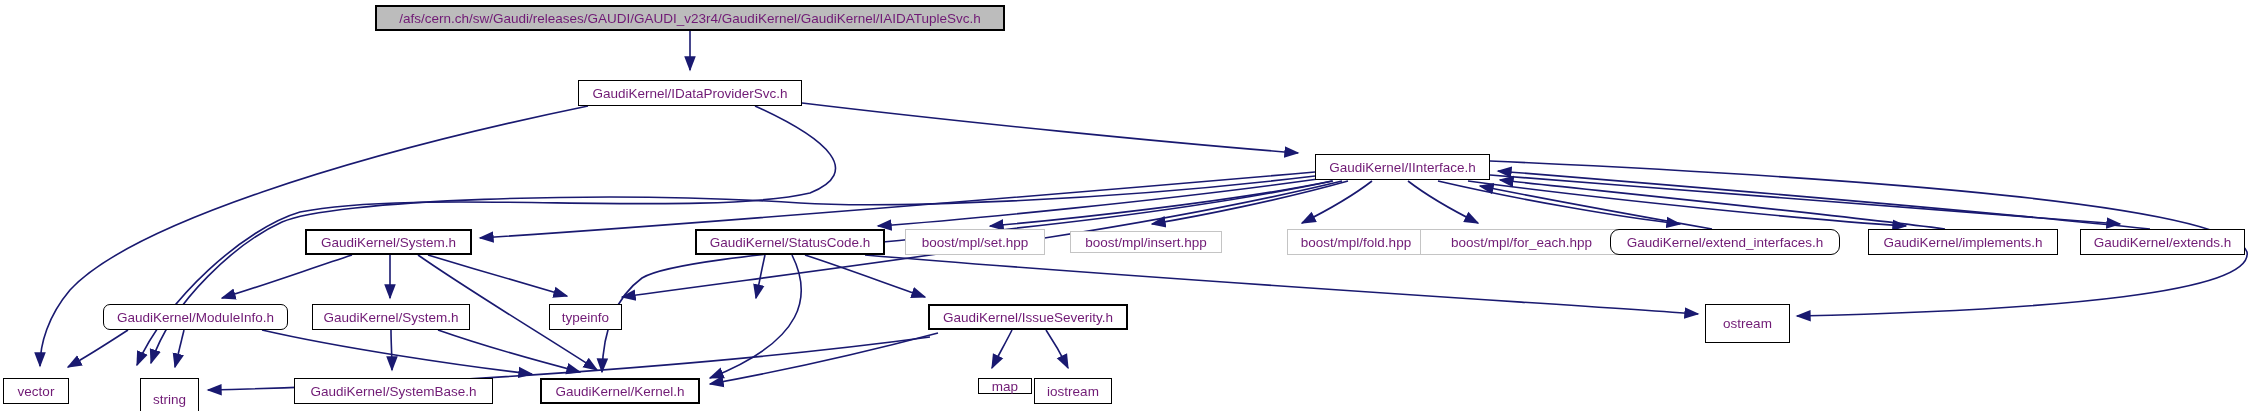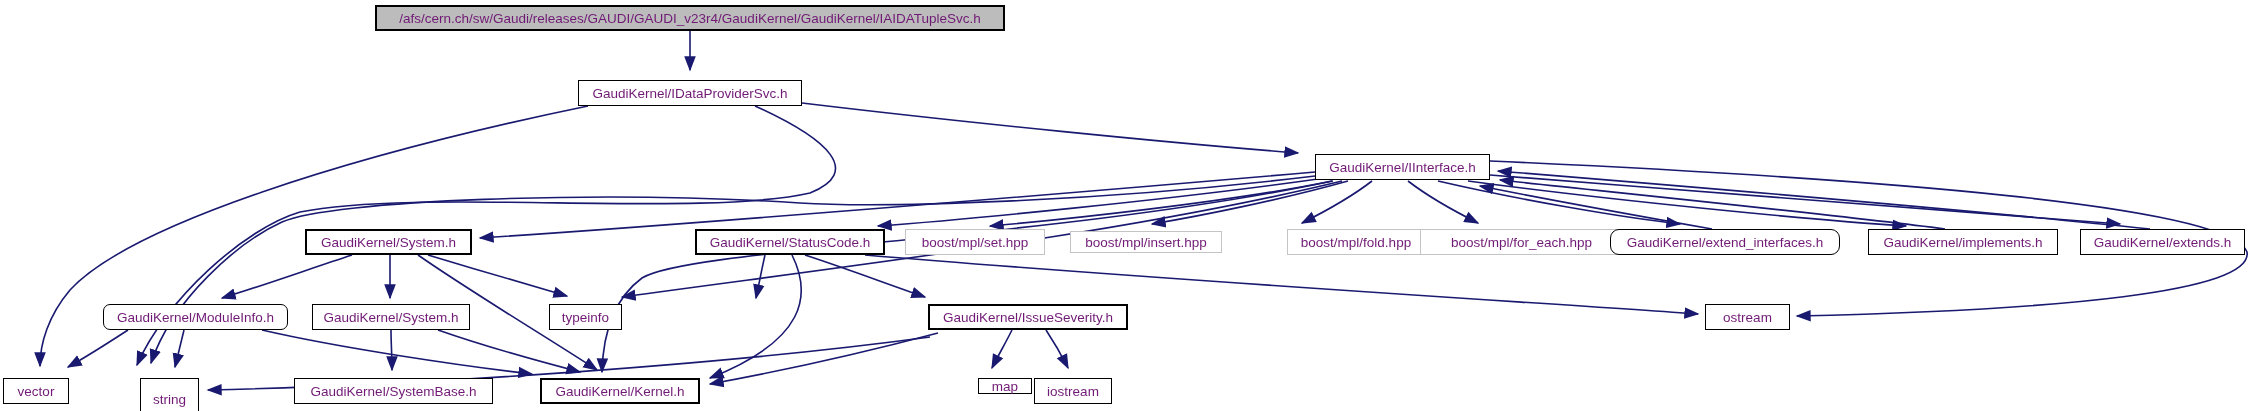--- a/index.html
+++ b/index.html
@@ -78,21 +78,21 @@
   <div class="node ext" style="left:1250px;top:229px;width:138px;height:26px;margin-left:37px;">boost/mpl/fold.hpp</div>
   <div class="node ext" style="left:1420px;top:229px;width:203px;height:26px;">boost/mpl/for_each.hpp</div>
   <div class="node" style="left:1610px;top:229px;width:230px;height:26px;border-radius:9px;">GaudiKernel/extend_interfaces.h</div>
   <div class="node" style="left:1868px;top:229px;width:190px;height:26px;">GaudiKernel/implements.h</div>
   <div class="node" style="left:2080px;top:229px;width:165px;height:26px;">GaudiKernel/extends.h</div>
 
   <div class="node" style="left:103px;top:304px;width:185px;height:26px;border-radius:7px;">GaudiKernel/ModuleInfo.h</div>
   <div class="node" style="left:312px;top:304px;width:158px;height:26px;">GaudiKernel/System.h</div>
   <div class="node" style="left:549px;top:304px;width:73px;height:26px;">typeinfo</div>
   <div class="node bold" style="left:928px;top:304px;width:200px;height:26px;">GaudiKernel/IssueSeverity.h</div>
-  <div class="node" style="left:1705px;top:304px;width:85px;height:26px;">ostream</div>
+  <div class="node" style="left:1705px;top:304px;width:85px;height:39px;">ostream</div>
 
   <div class="node" style="left:3px;top:378px;width:66px;height:26px;">vector</div>
   <div class="node" style="left:140px;top:378px;width:59px;height:42px;">string</div>
   <div class="node" style="left:294px;top:378px;width:199px;height:26px;">GaudiKernel/SystemBase.h</div>
   <div class="node bold" style="left:540px;top:378px;width:160px;height:26px;">GaudiKernel/Kernel.h</div>
   <div class="node" style="left:978px;top:378px;width:54px;height:16px;">map</div>
   <div class="node" style="left:1034px;top:378px;width:78px;height:26px;">iostream</div>
 
 </div>
 

